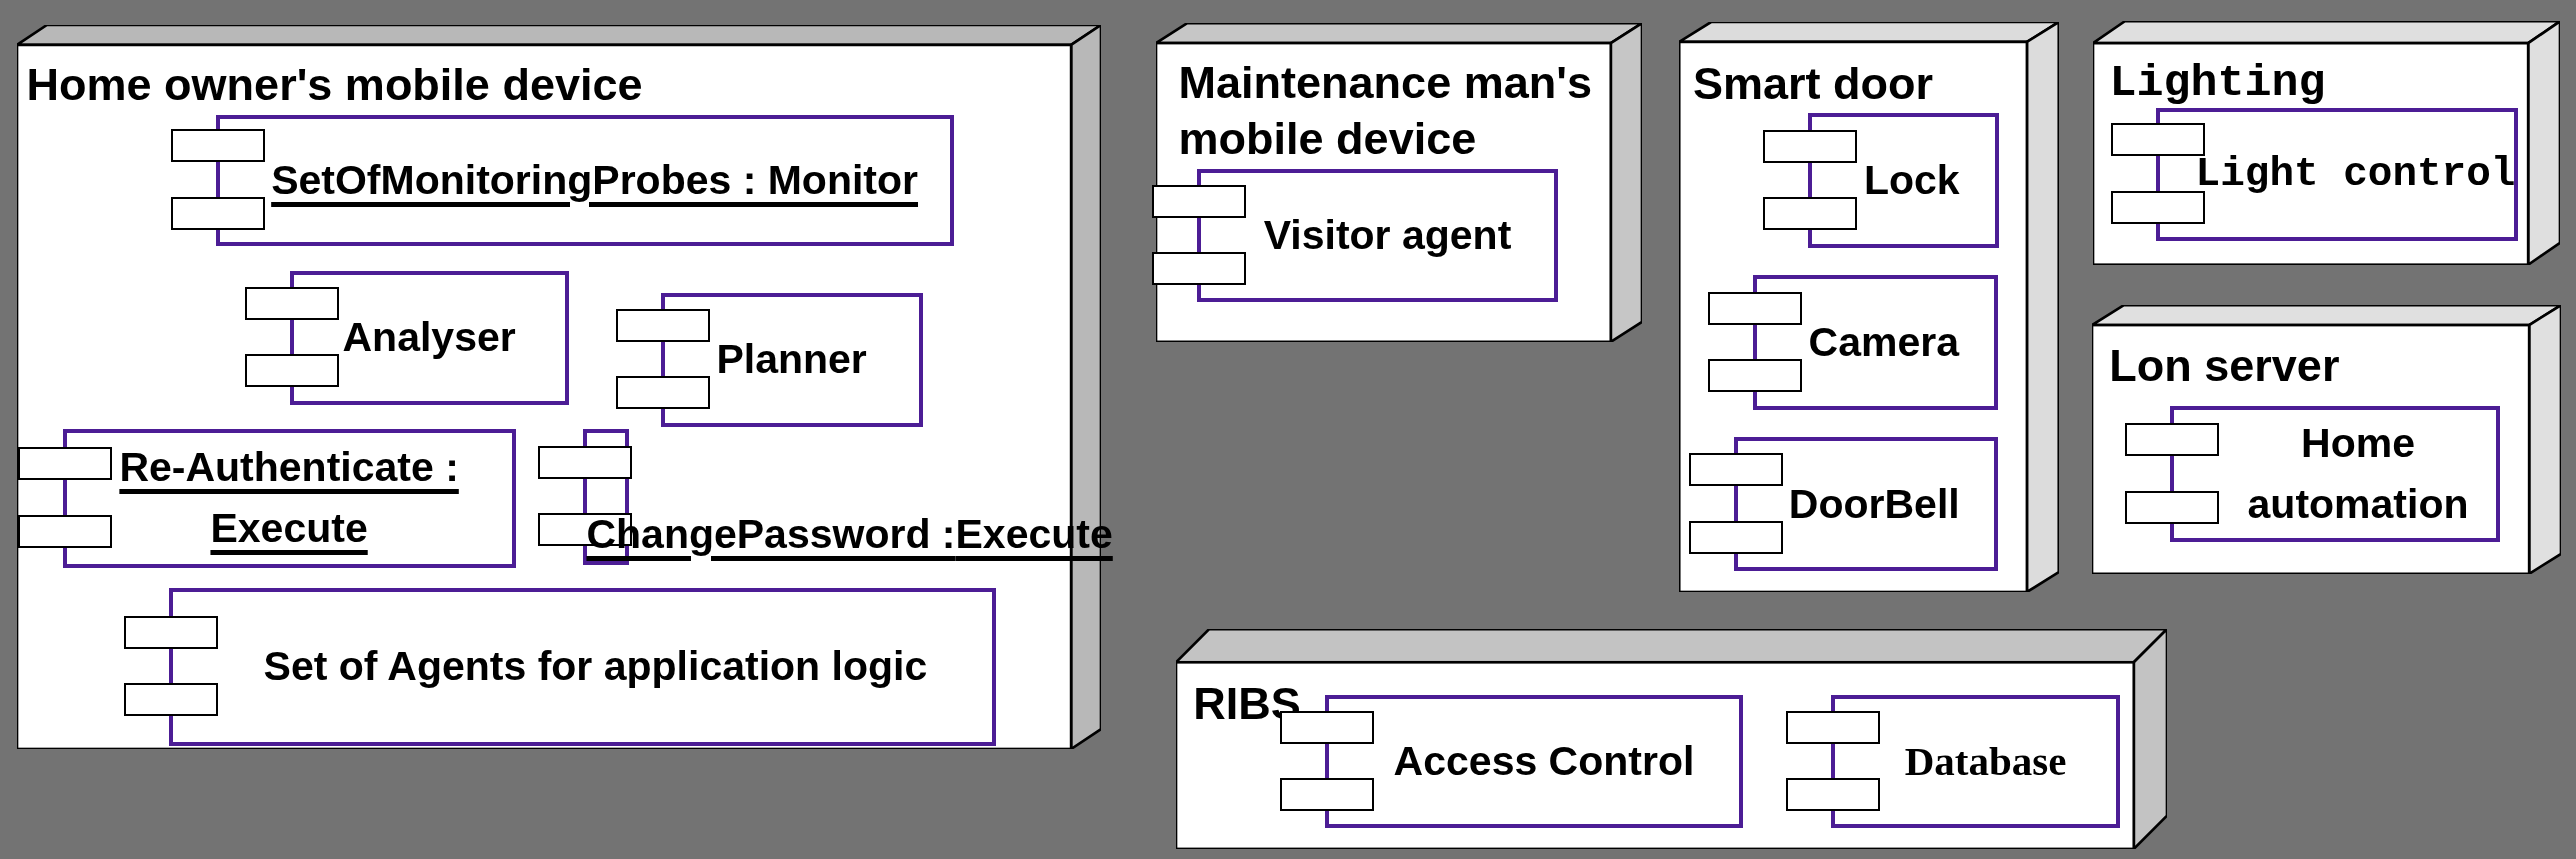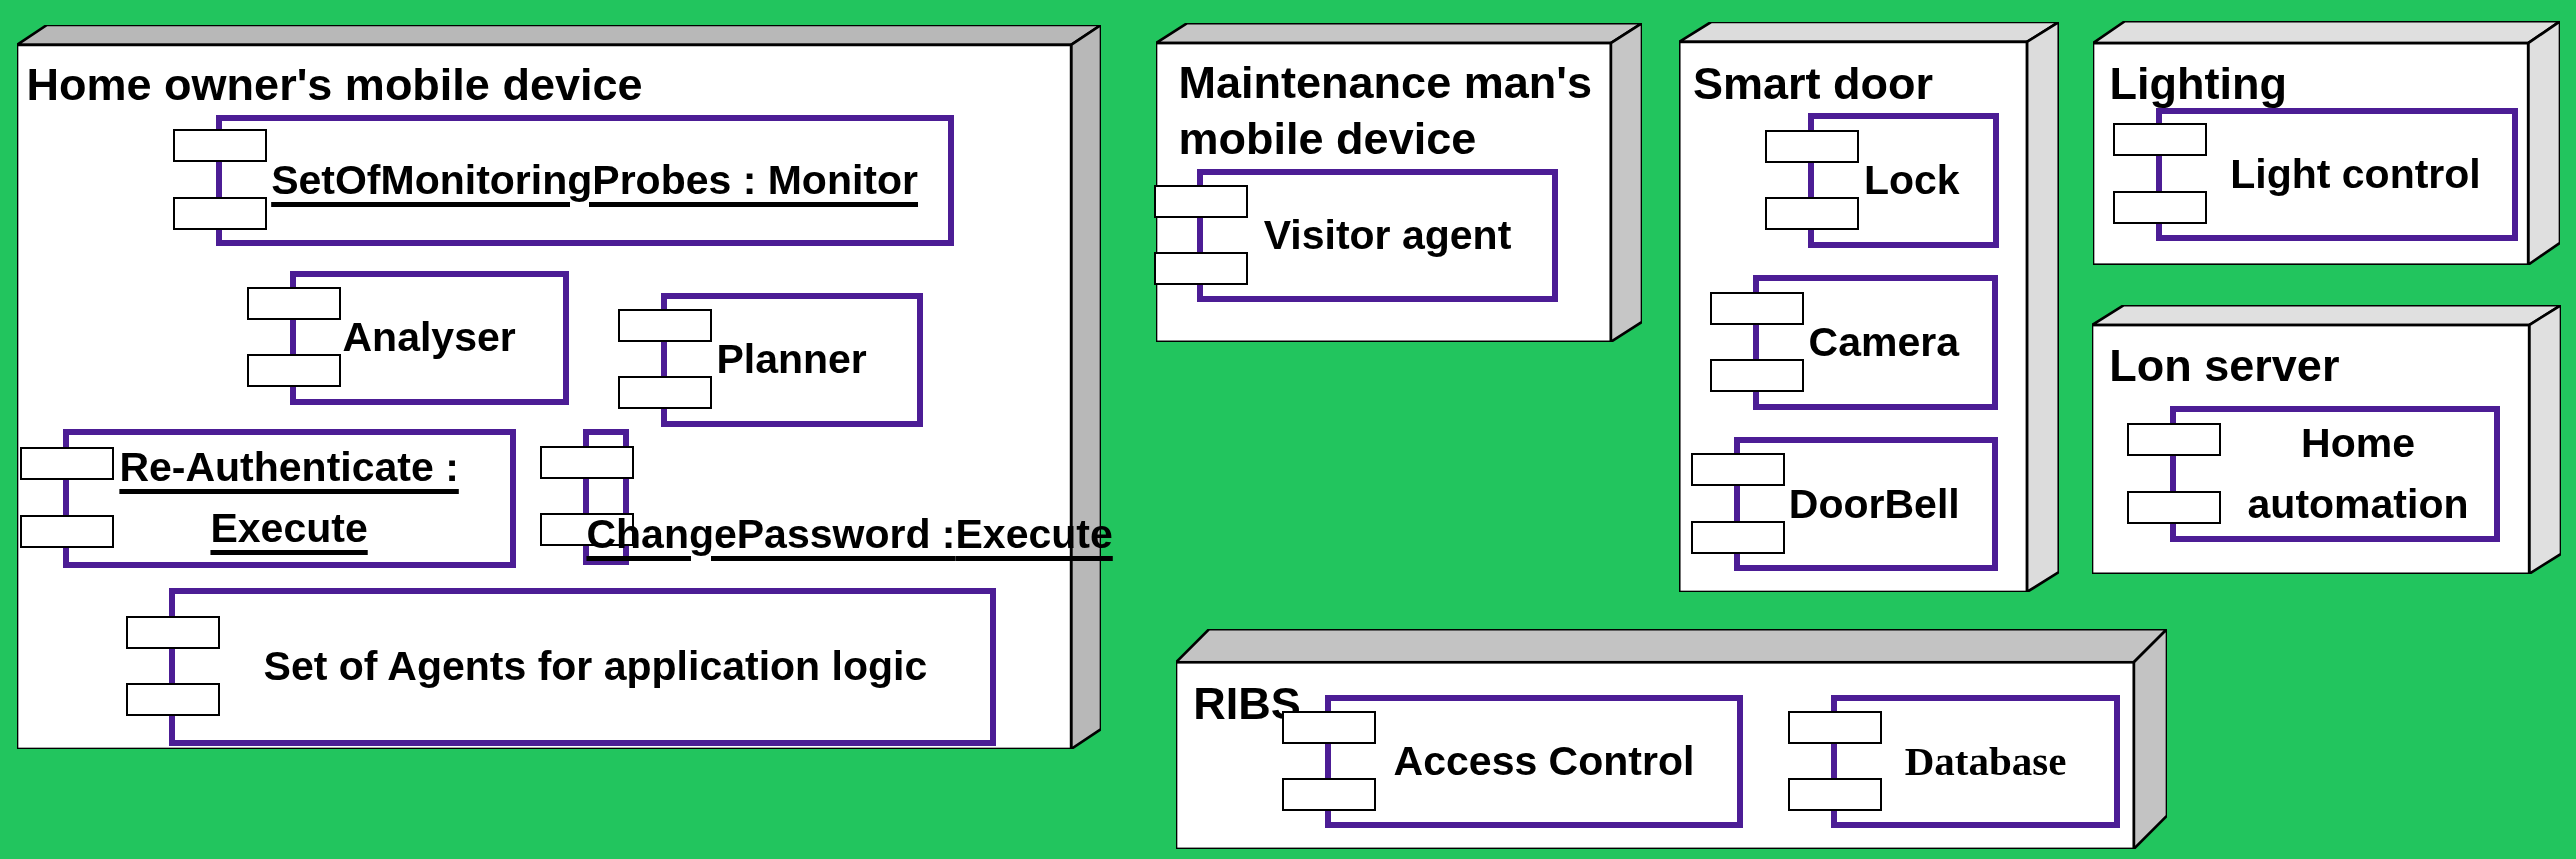--- a/index.html
+++ b/index.html
@@ -1,34 +1,34 @@
 <!DOCTYPE html>
 <html style="font-size:10.6px"><head>
 <meta charset="utf-8">
 <style>
   html,body{margin:0;padding:0;background:#ffffff;}
   #canvas{
     position:relative;
     width:2576px;height:859px;
-    background:#22c55e;
+    background:#737373;
     font-family:"Liberation Sans","DejaVu Sans",sans-serif;
     color:#000;
     overflow:hidden;
   }
   .node{position:absolute;}
   .shell{position:absolute;left:0;top:0;}
   .shell polygon,.shell rect{stroke:#000000;stroke-width:4px;}
   .node-title{
     position:absolute;
     font-size:45px;font-weight:bold;line-height:56px;
     white-space:nowrap;display:flex;flex-direction:column;
   }
   .comp{
     position:absolute;box-sizing:border-box;
-    border:6px solid #4c1d95;background:#ffffff;
+    border:4px solid #4c1d95;background:#ffffff;
   }
   .comp-free{position:absolute;}
   .icon{display:contents;}
   .tab{
     position:absolute;box-sizing:border-box;
     left:-49px;width:94px;height:33px;
     border:2px solid #000;background:#ffffff;
   }
   .tab-top{top:calc(50% - 51px);}
   .tab-bot{top:calc(50% + 16.6px);}
@@ -186,21 +186,21 @@
       <span class="icon">
         <span class="tab tab-top"></span>
         <span class="tab tab-bot"></span>
       </span>
       <div class="lbl" style="padding-left:20px;">
         <span>Visitor agent</span>
       </div>
     </div>
   </div>
 
-  <div class="node" style="left:2093px;top:20.6px;width:467px;height:288px;">
+  <div class="node" style="left:2093px;top:20.6px;width:467px;height:288px;font-family:Liberation Mono, monospace;">
     <svg class="shell" width="467" height="244" viewBox="0 0 704 367">
       <polygon points="0,33 48,0 704,0 656,33" fill="#dfdfdf"></polygon>
       <polygon points="656,33 704,0 704,334 656,367" fill="#dfdfdf"></polygon>
       <rect x="0" y="33" width="656" height="334" fill="#ffffff"></rect>
     </svg>
     <div class="node-title" style="left:16.6px;top:35px;">
       <span>Lighting</span>
     </div>
 
     <div class="comp" style="left:63px;top:87px;width:362px;height:133px;">

